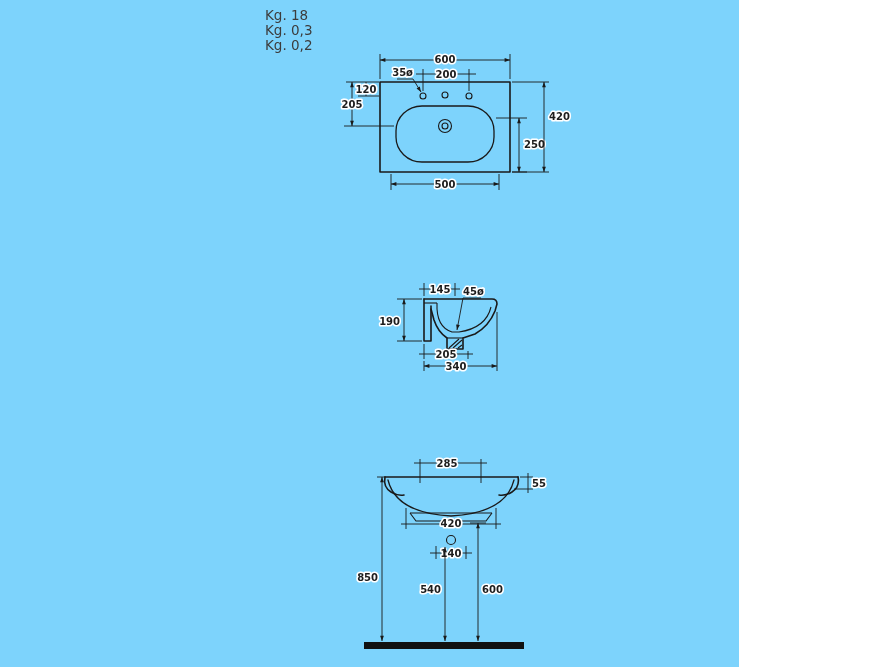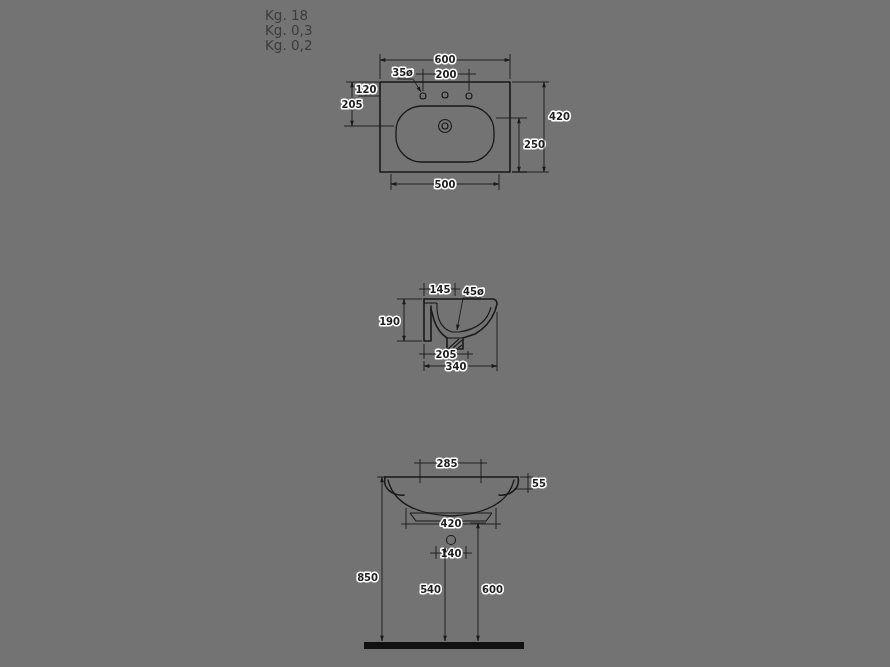--- a/index.html
+++ b/index.html
@@ -1,17 +1,17 @@
 <!DOCTYPE html>
 <html><head>
 <meta charset="utf-8">
 <style>
   html,body{margin:0;padding:0;background:#fff;}
   body{width:890px;height:667px;font-family:"Liberation Sans",sans-serif;}
-  .canvas{position:relative;width:890px;height:667px;background:#737373;overflow:hidden;text-align:center;}
+  .canvas{position:relative;width:739px;height:667px;background:#7dd3fc;overflow:hidden;text-align:center;}
   svg{display:block;}
   .outline{fill:none;stroke:#1a1a1a;stroke-width:1.6;stroke-linejoin:round;stroke-linecap:round;}
   .mid{fill:none;stroke:#1a1a1a;stroke-width:1.3;stroke-linejoin:round;stroke-linecap:round;}
   .thin{fill:none;stroke:#1a1a1a;stroke-width:1.1;}
   .dim{stroke:#1a1a1a;stroke-width:0.9;fill:none;}
   .dimtxt{font-family:"DejaVu Sans","Liberation Sans",sans-serif;font-size:10px;font-weight:bold;fill:#1d1d1d;
           stroke:#ffffff;stroke-width:3.2px;paint-order:stroke;stroke-linejoin:round;text-anchor:middle;}
   .ae{text-anchor:end;}
   .as{text-anchor:start;}
   .wtxt{font-family:"DejaVu Sans","Liberation Sans",sans-serif;font-size:13.5px;fill:#3c3c3c;}

